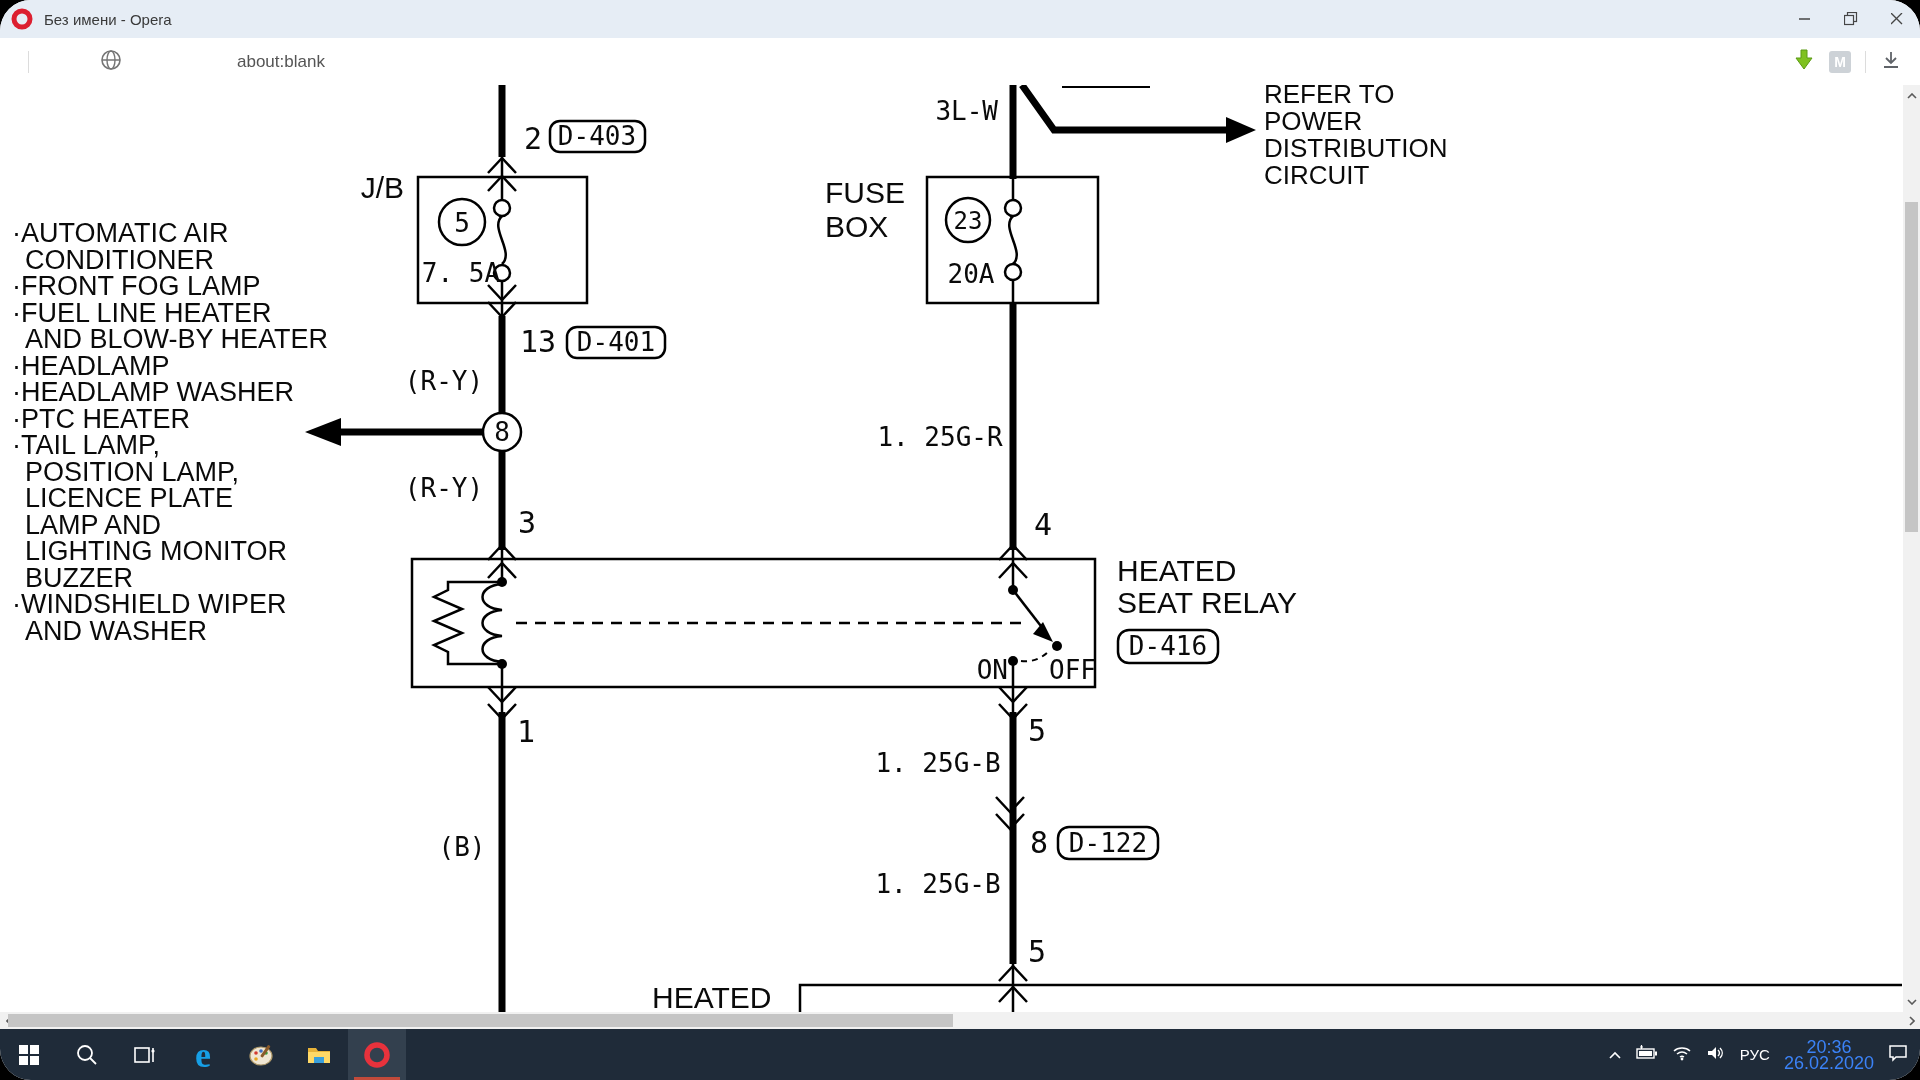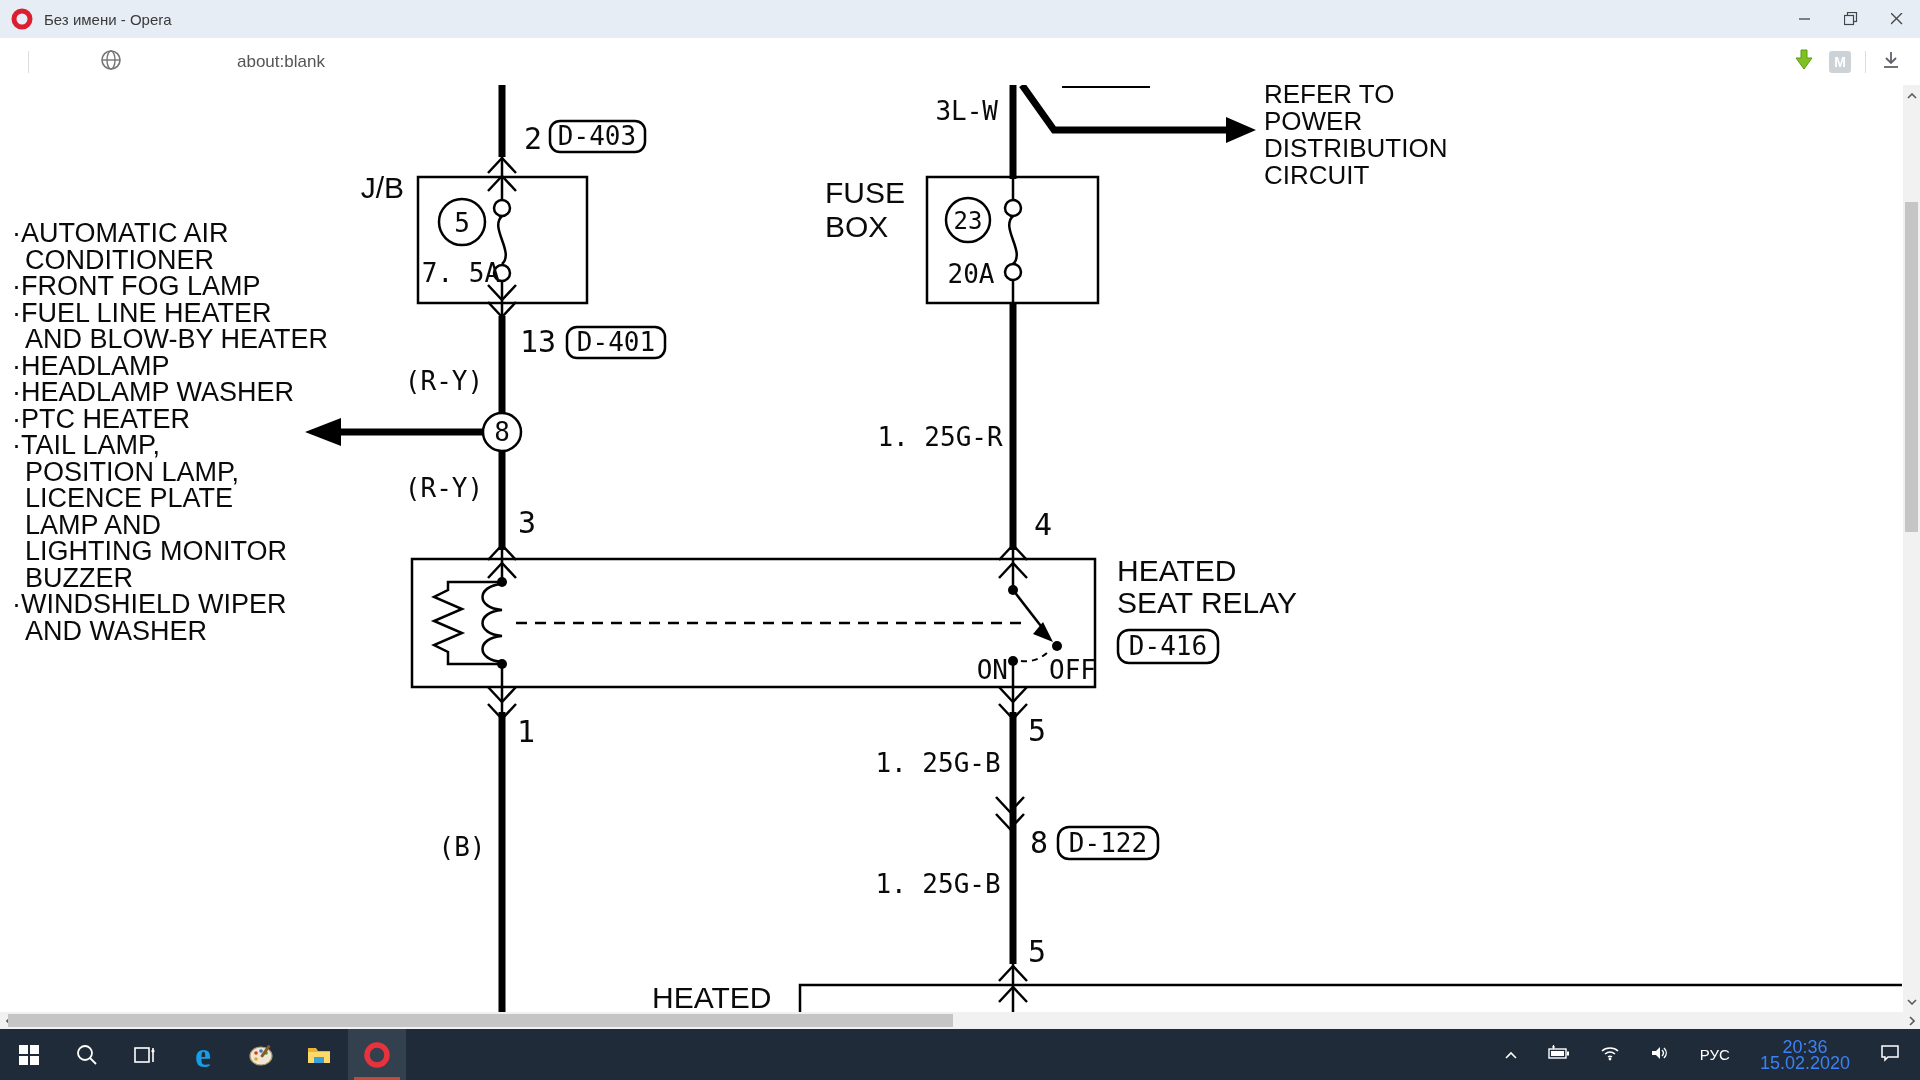--- a/index.html
+++ b/index.html
@@ -1,17 +1,17 @@
 <!DOCTYPE html>
 <html><head>
 <meta charset="utf-8">
 <style>
   html,body{margin:0;padding:0;background:#000;}
   #screen{position:relative;width:1920px;height:1080px;overflow:hidden;background:#fff;
-          font-family:"Liberation Sans",sans-serif;}
+          font-family:"Liberation Sans",sans-serif;border-radius:31px;}
   
   .titlebar{position:absolute;left:0;top:0;width:1920px;height:38px;background:#e6edf5;
             display:flex;align-items:center;}
   .tb-logo{margin-left:10px;width:24px;height:24px;display:flex;align-items:center;justify-content:center;}
   .tb-title{margin-left:10px;font-size:15px;color:#3a3a3a;}
   .tb-spacer{flex:1;}
   .winbtn{width:46px;height:38px;display:flex;align-items:center;justify-content:center;}
   
   .toolbar{position:absolute;left:0;top:38px;width:1920px;height:47px;background:#ffffff;
            display:flex;align-items:center;}
@@ -44,21 +44,21 @@
   .varrow{position:absolute;left:0;width:17px;height:17px;display:flex;align-items:center;justify-content:center;}
   .hscroll{position:absolute;left:0;top:1012px;width:1920px;height:17px;background:#f1f1f1;}
   .hthumb{position:absolute;left:8px;top:2px;width:945px;height:13px;background:#c5c5c5;}
   .harrow{position:absolute;top:0;width:17px;height:17px;display:flex;align-items:center;justify-content:center;}
   
   .taskbar{position:absolute;left:0;top:1029px;width:1920px;height:51px;background:#1f2b39;
            display:flex;align-items:stretch;}
   .tkbtn{width:58px;display:flex;align-items:center;justify-content:center;position:relative;}
   .tk-active{background:#33404e;}
   .tk-underline{position:absolute;left:6px;right:6px;bottom:0;height:3px;background:#c24a3a;}
-  .tray{position:absolute;right:0;top:0;height:51px;display:flex;align-items:center;gap:30px;padding-right:20px;}
+  .tray{position:absolute;right:0;top:0;height:51px;display:flex;align-items:center;gap:14px;padding-right:12px;}
   .tray-txt{color:#fff;font-size:15px;}
   .clock{color:#3b82f6;font-size:18px;text-align:center;line-height:16px;}
 </style>
 </head>
 <body>
 
 <div id="screen">
 
   <div class="titlebar">
     <span class="tb-logo">
@@ -365,21 +365,21 @@
       <span>
         <svg width="20" height="16">
           <polygon points="2,6 6,6 10,2 10,14 6,10 2,10" fill="#fff"></polygon>
           <path d="M12,5 C14,7 14,9 12,11" fill="none" stroke="#fff" stroke-width="1.4"></path>
           <path d="M14,3 C17,6 17,10 14,13" fill="none" stroke="#fff" stroke-width="1.4"></path>
         </svg>
       </span>
       <span class="tray-txt">РУС</span>
       <span class="clock">
         <span>20:36</span><br>
-        <span>15.02.2020</span>
+        <span>26.02.2020</span>
       </span>
       <span>
         <svg width="20" height="18">
           <path d="M2,2 L18,2 L18,13 L8,13 L5,16 L5,13 L2,13 Z" fill="none" stroke="#fff" stroke-width="1.5"></path>
         </svg>
       </span>
     </div>
   </div>
 </div>
 

